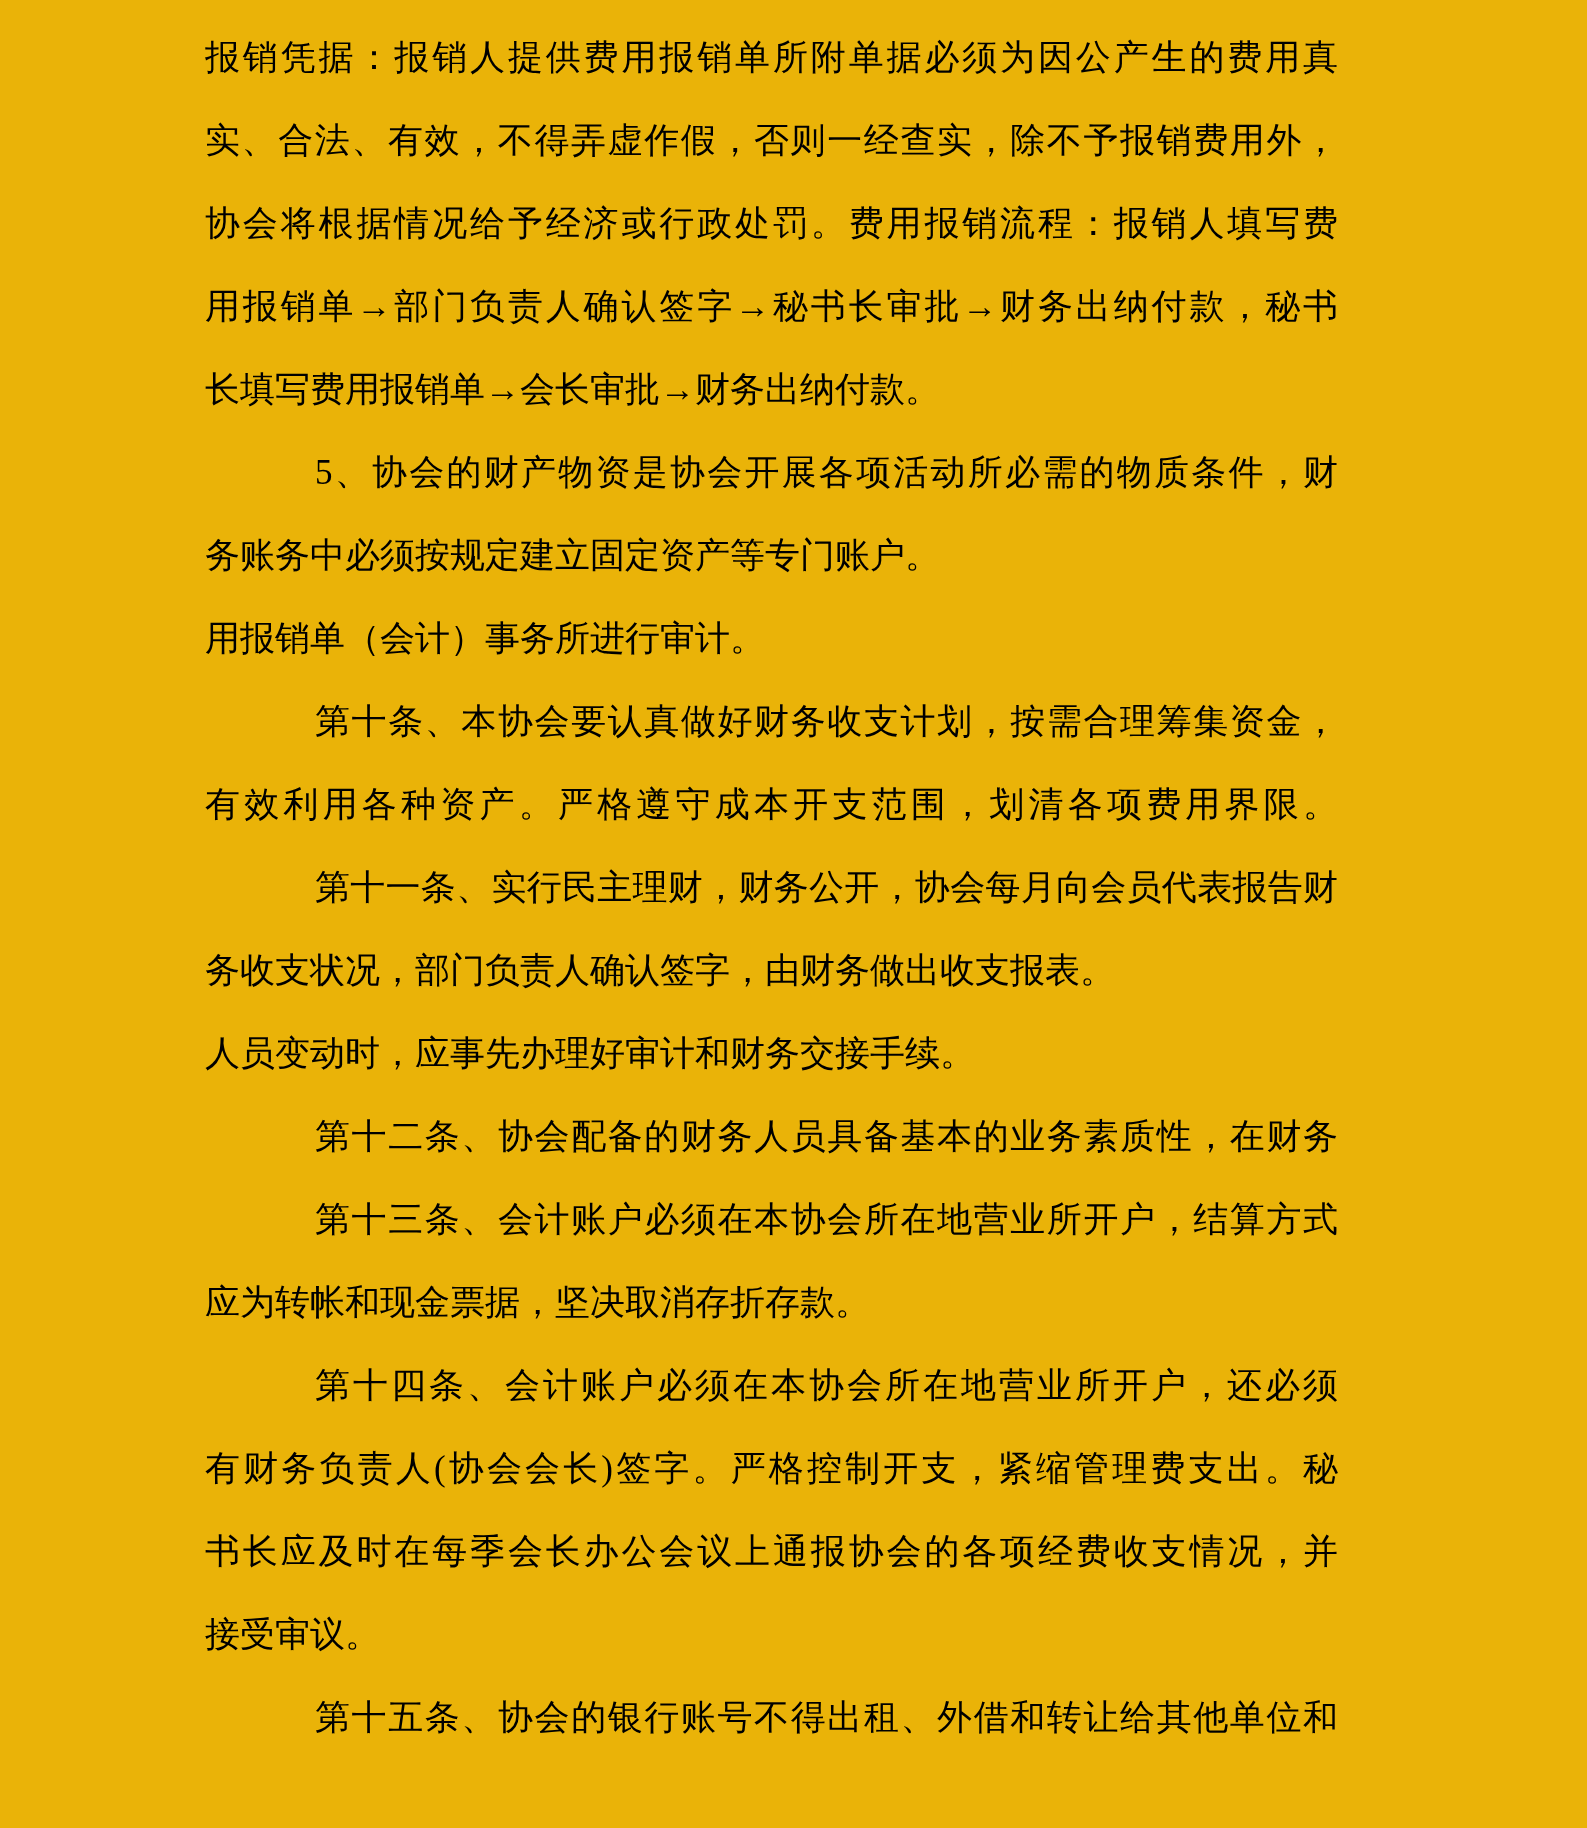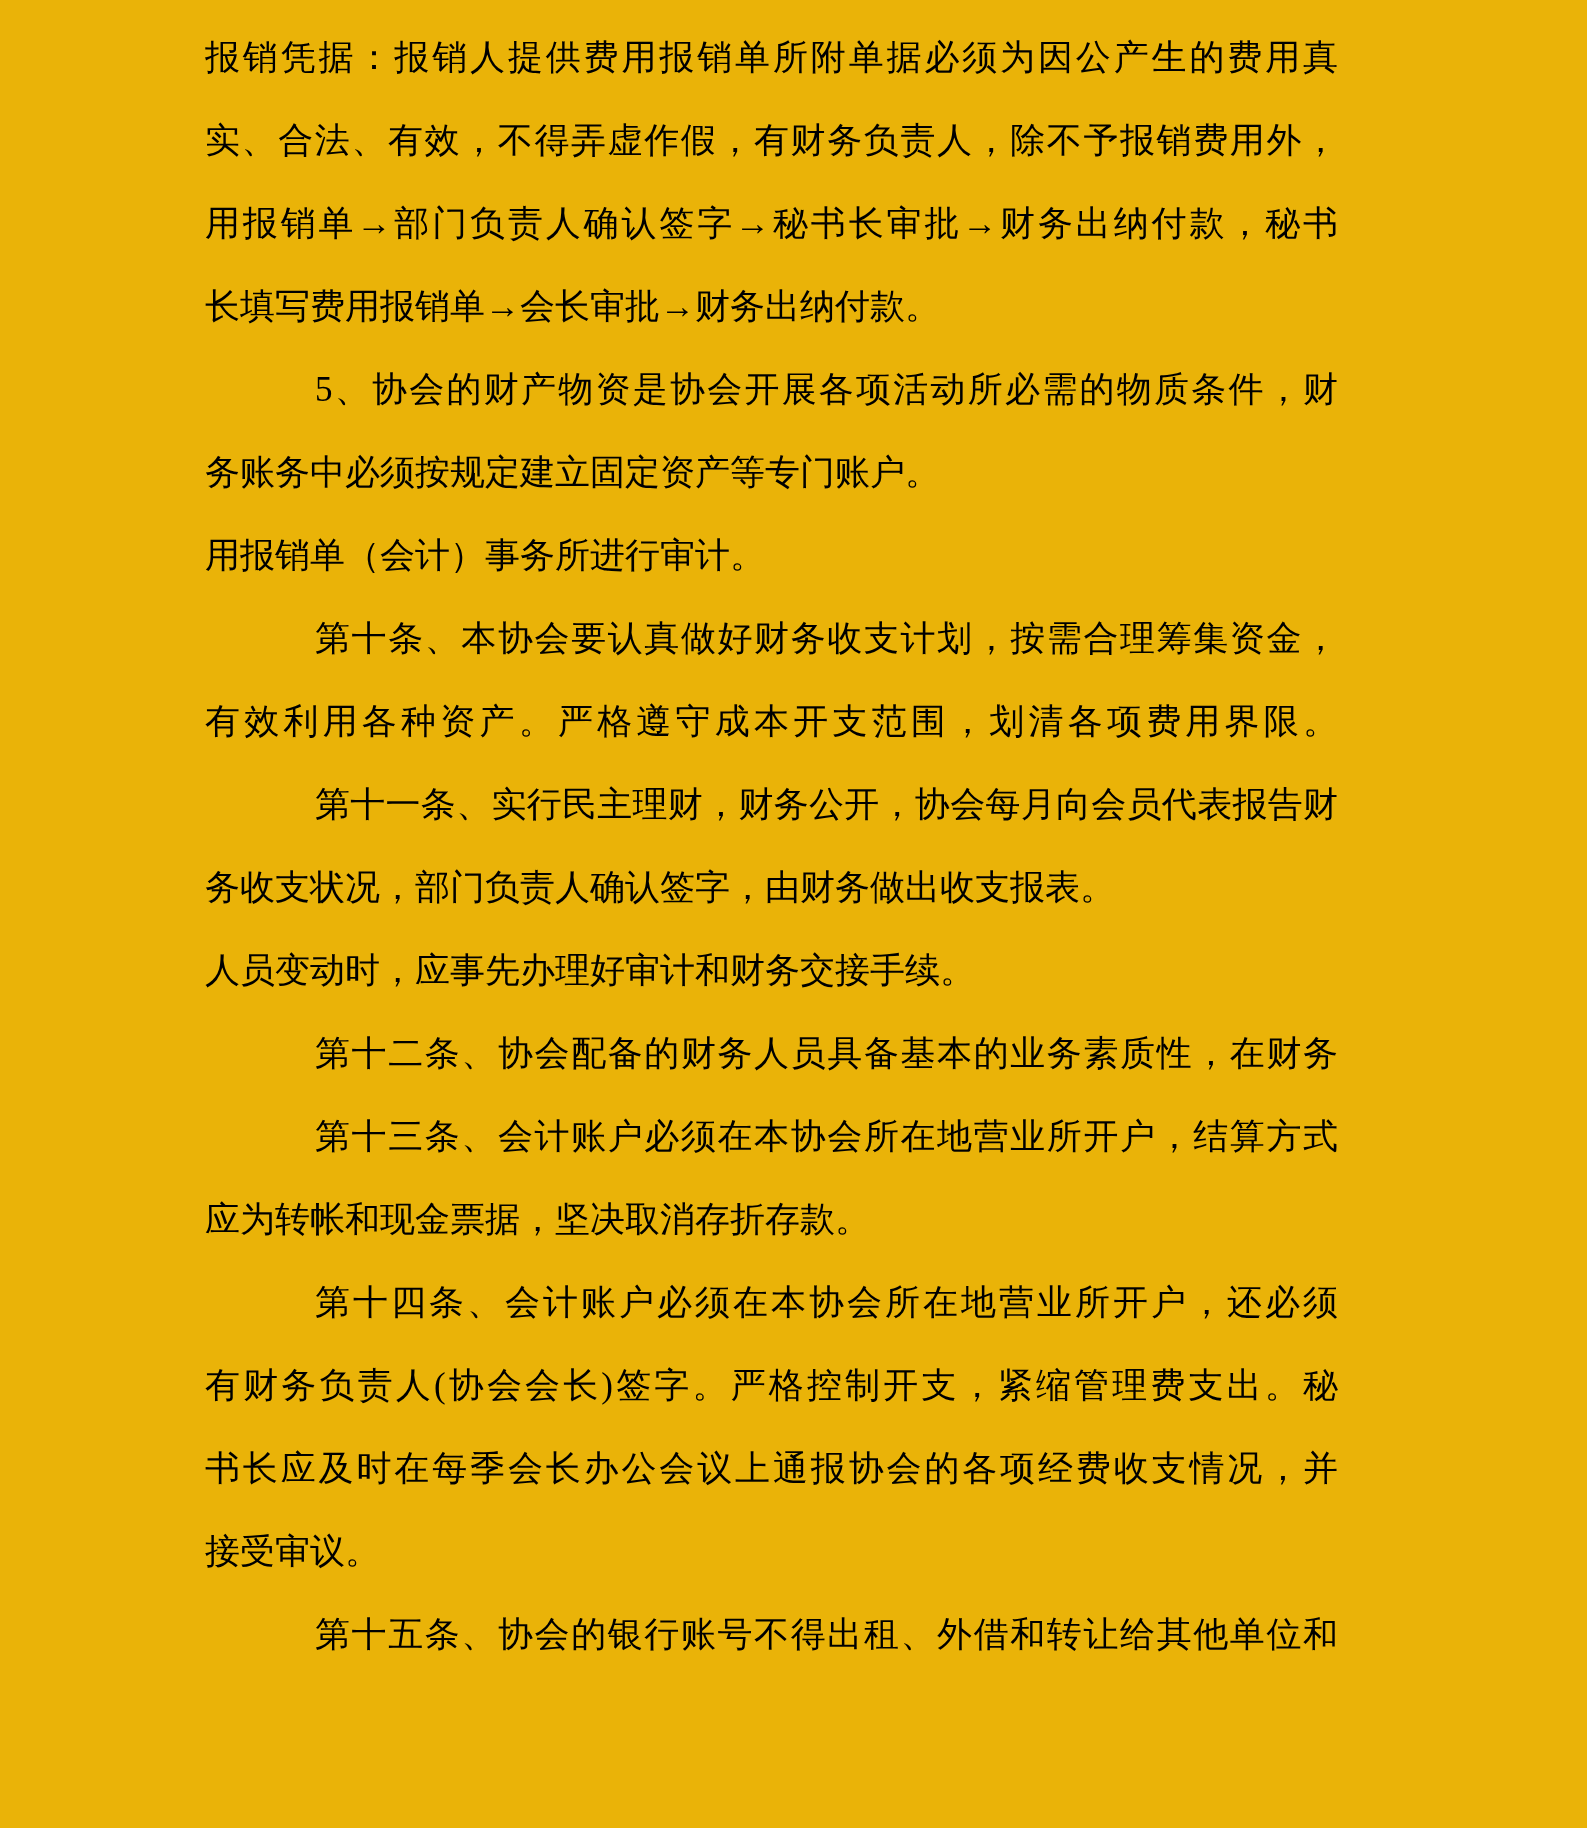--- a/index.html
+++ b/index.html
@@ -43,21 +43,22 @@
     text-align: center;
     text-align-last: left; 
   }
 </style>
 </head>
 <body>
 
 <div class="page">
   <div class="text-block">
     <div class="line">报销凭据：报销人提供费用报销单所附单据必须为因公产生的费用真</div>
-    <div class="line">实、合法、有效，不得弄虚作假，有财务负责人，除不予报销费用外，</div>
+    <div class="line">实、合法、有效，不得弄虚作假，否则一经查实，除不予报销费用外，</div>
+    <div class="line">协会将根据情况给予经济或行政处罚。费用报销流程：报销人填写费</div>
     <div class="line">用报销单→部门负责人确认签字→秘书长审批→财务出纳付款，秘书</div>
     <div class="line end">长填写费用报销单→会长审批→财务出纳付款。</div>
     <div class="line indent">5、协会的财产物资是协会开展各项活动所必需的物质条件，财</div>
     <div class="line end">务账务中必须按规定建立固定资产等专门账户。</div>
     <div class="line end">用报销单（会计）事务所进行审计。</div>
     <div class="line indent">第十条、本协会要认真做好财务收支计划，按需合理筹集资金，</div>
     <div class="line">有效利用各种资产。严格遵守成本开支范围，划清各项费用界限。</div>
     <div class="line indent">第十一条、实行民主理财，财务公开，协会每月向会员代表报告财</div>
     <div class="line end">务收支状况，部门负责人确认签字，由财务做出收支报表。</div>
     <div class="line end">人员变动时，应事先办理好审计和财务交接手续。</div>

